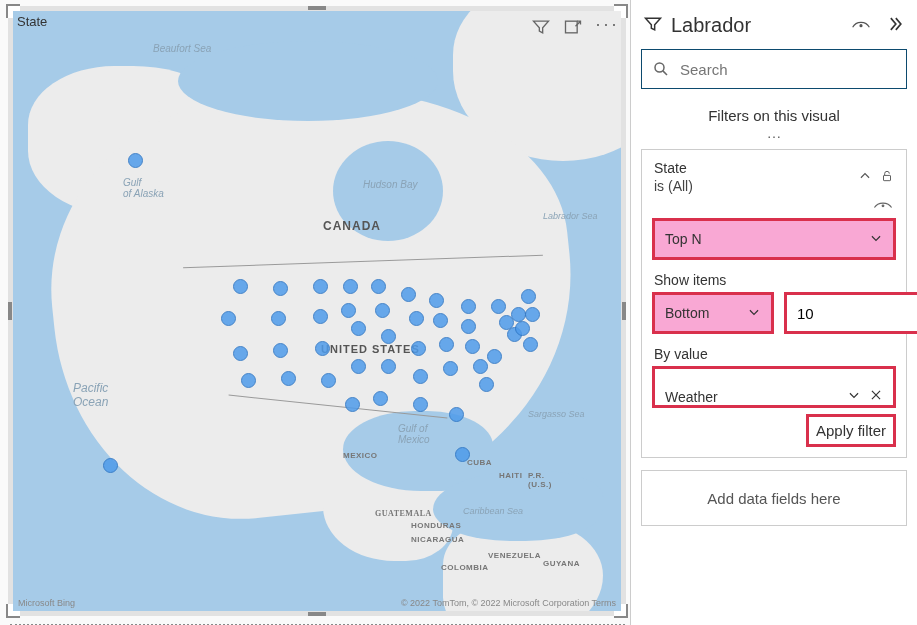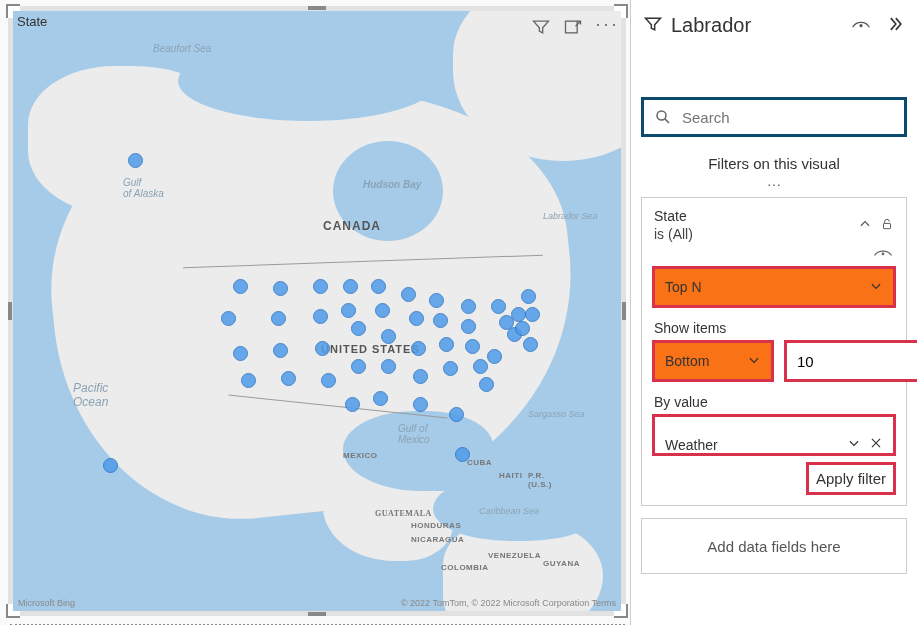--- a/index.html
+++ b/index.html
@@ -57,39 +57,39 @@
   .dotted-sep{width:615px; margin-left:10px; border-top:2px dotted #888; margin-top:8px;}
 
   
   .filters-pane{flex:1; min-width:280px; margin-left:4px; border-left:1px solid #ccc; background:#fff; padding:0 10px 10px 10px; font-size:14px; color:#333; display:flex; flex-direction:column;}
 
   .filter-header{display:flex; align-items:center; gap:8px; padding:14px 2px 12px 2px;}
   .filter-header .title{font-size:20px; font-weight:400; flex:1;}
   .filter-header svg{width:20px;height:20px;color:#333;}
   .filter-header .eye{width:26px;}
 
-  .search-box{border:3px solid #0c4a6e; height:40px; display:flex; align-items:center; padding:0 10px; gap:10px; color:#666; margin-bottom:18px;margin-top:48px;}
+  .search-box{border:1px solid #0c4a6e; height:40px; display:flex; align-items:center; padding:0 10px; gap:10px; color:#666; margin-bottom:18px;}
   .search-box input{border:none; outline:none; font-size:15px; flex:1; color:#444;}
 
   .section-row{display:flex; align-items:center; justify-content:flex-end; font-size:15px; margin-bottom:8px; padding:0 2px;flex-direction:column;}
   .more{color:#666;}
 
   .card{border:1px solid #ccc; padding:10px 12px 12px 12px; margin-bottom:12px; font-size:14px;}
   .card-head{display:flex; align-items:center; justify-content:space-between;}
   .card-head .left{display:flex; flex-direction:column; gap:2px;}
   .card-head .right-icons{display:flex; gap:8px; align-items:center; color:#666;}
   .sub{color:#444; font-size:14px;}
   .sub.eye-row{display:flex; justify-content:flex-end; margin-top:4px;}
 
   .field-label{margin-top:14px; font-size:14px; color:#333; display:flex; align-items:center; gap:6px;}
   .info-circle{width:14px;height:14px;border:1.2px solid #777;border-radius:50%; display:inline-flex;align-items:center;justify-content:center;font-size:10px;color:#777;}
 
   .hl{outline:3px solid #d9304c; outline-offset:-1px;}
 
-  .select-box{border:1px solid #888; height:38px; display:flex; align-items:center; justify-content:space-between; padding:0 10px; margin-top:6px; background:#f97316;}
+  .select-box{border:1px solid #888; height:38px; display:flex; align-items:center; justify-content:space-between; padding:0 10px; margin-top:6px; background:#f9a8d4;}
   .chev{color:#444;}
 
   .show-row{display:flex; gap:14px; margin-top:6px;}
   .show-row .select-box{flex:0 0 118px; margin-top:0;}
   .num-input{border:1px solid #888; height:38px; flex:1; padding:0 10px; font-size:15px;}
 
   .byvalue-box{border:1px solid #888; height:38px; display:flex; align-items:flex-end; justify-content:space-between; padding:0 10px; margin-top:6px;}
   .byvalue-box .val{flex:1;}
   .byvalue-box .chev{margin-right:8px;}
 
@@ -137,30 +137,30 @@
     <div class="landmass na3"></div>
     <div class="landmass sa"></div>
     <div class="ocean baffin"></div>
     <div class="ocean hudson"></div>
     <div class="ocean gom"></div>
     <div class="ocean carib"></div>
     <div class="country-border"></div>
     <div class="mex-border"></div>
 
     <div class="maplabel" style="left:140px; top:32px;">Beaufort Sea</div>
-    <div class="maplabel" style="left:350px; top:168px;font-weight:bold;">Hudson Bay</div>
+    <div class="maplabel" style="left:350px; top:168px;">Hudson Bay</div>
     <div class="maplabel" style="left:530px; top:200px; font-size:9px;">Labrador Sea</div>
     <div class="maplabel" style="left:110px; top:166px; white-space:pre;">Gulf
 of Alaska</div>
     <div class="maplabel" style="left:60px; top:370px; white-space:pre; font-size:12px;">Pacific
 Ocean</div>
     <div class="maplabel" style="left:385px; top:412px; white-space:pre;">Gulf of
 Mexico</div>
     <div class="maplabel" style="left:515px; top:398px; font-size:9px;">Sargasso Sea</div>
-    <div class="maplabel" style="left:450px; top:495px; font-size:9px;margin-left:16px;">Caribbean Sea</div>
+    <div class="maplabel" style="left:450px; top:495px; font-size:9px;">Caribbean Sea</div>
 
     <div class="mapname" style="left:310px; top:208px;">CANADA</div>
     <div class="mapname" style="left:308px; top:332px; font-size:11px;">UNITED STATES</div>
     <div class="maptiny" style="left:330px; top:440px;">MEXICO</div>
     <div class="maptiny" style="left:362px; top:498px;font-family:Liberation Serif, serif;">GUATEMALA</div>
     <div class="maptiny" style="left:398px; top:510px;">HONDURAS</div>
     <div class="maptiny" style="left:398px; top:524px;">NICARAGUA</div>
     <div class="maptiny" style="left:454px; top:447px;">CUBA</div>
     <div class="maptiny" style="left:486px; top:460px;">HAITI</div>
     <div class="maptiny" style="left:515px; top:460px; white-space:pre;">P.R.

